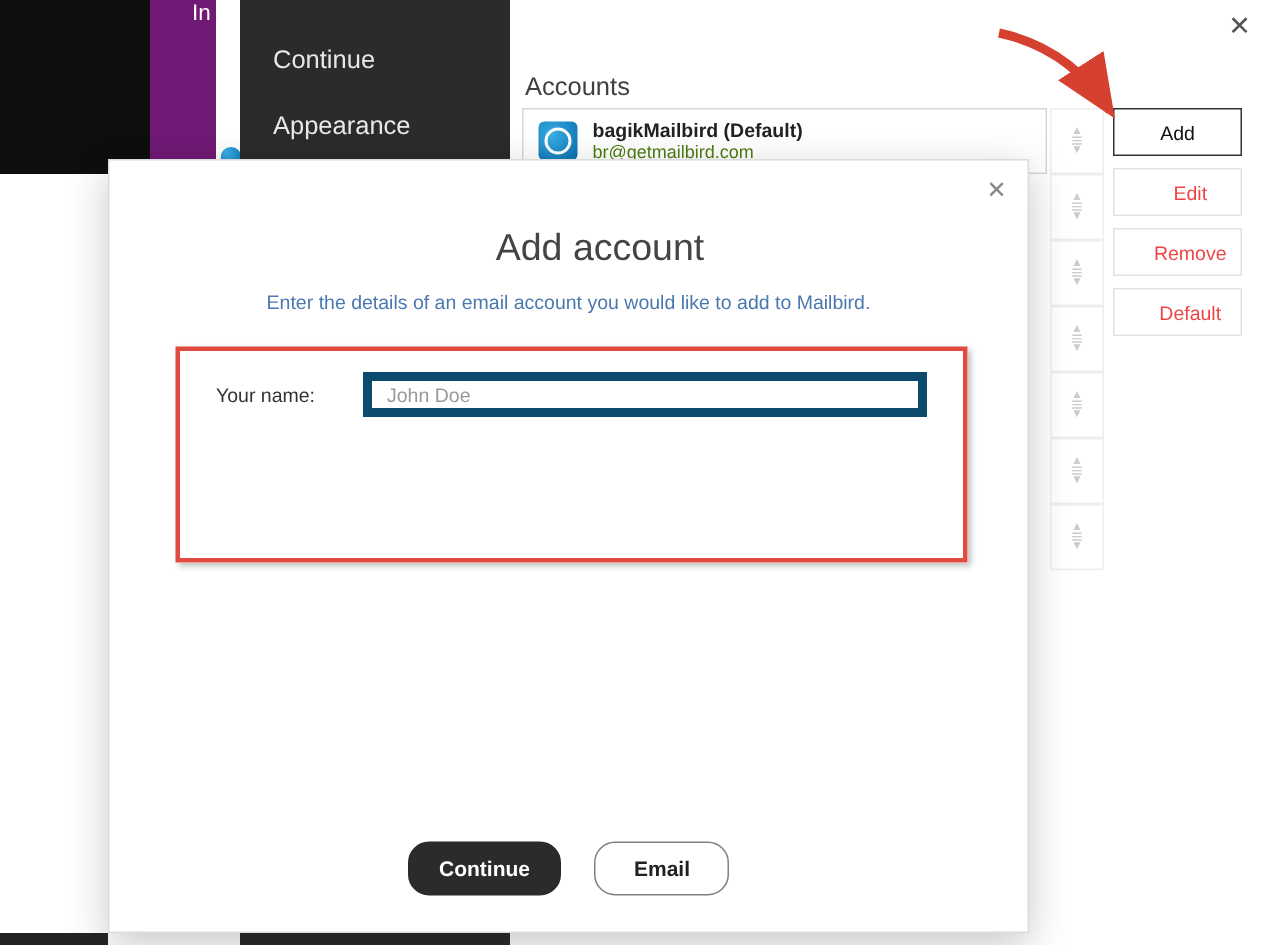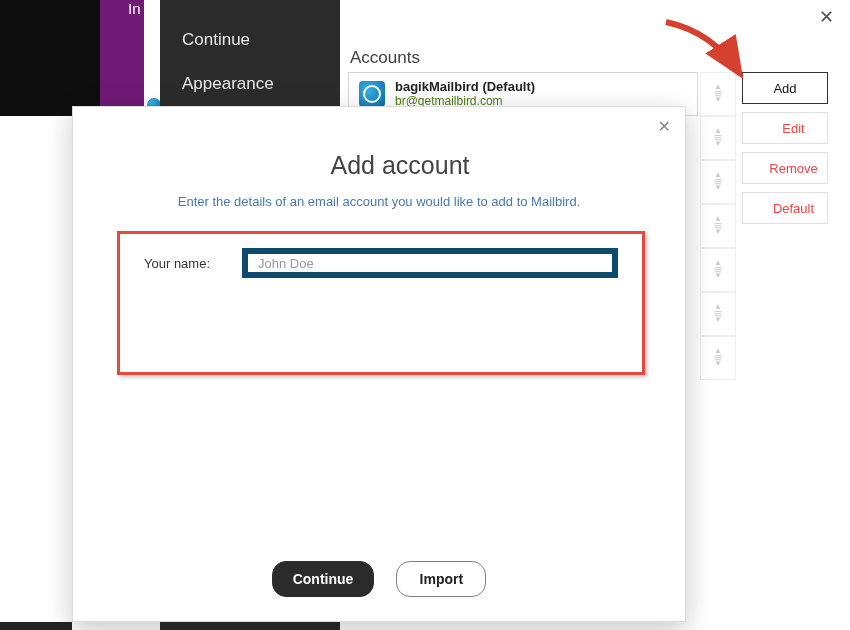--- a/index.html
+++ b/index.html
@@ -145,17 +145,17 @@
 
   <div class="form-area">
     <div class="form-row">
       <div class="form-label">Your name:</div>
       <input class="form-input" placeholder="John Doe" style="">
     </div>
   </div>
 
   <div class="modal-buttons">
     <button class="btn btn-primary">Continue</button>
-    <button class="btn btn-secondary">Import</button>
+    <button class="btn btn-secondary">Email</button>
   </div>
 </div>
 
 <div class="bottom-strip"></div>
 
 </body></html>

